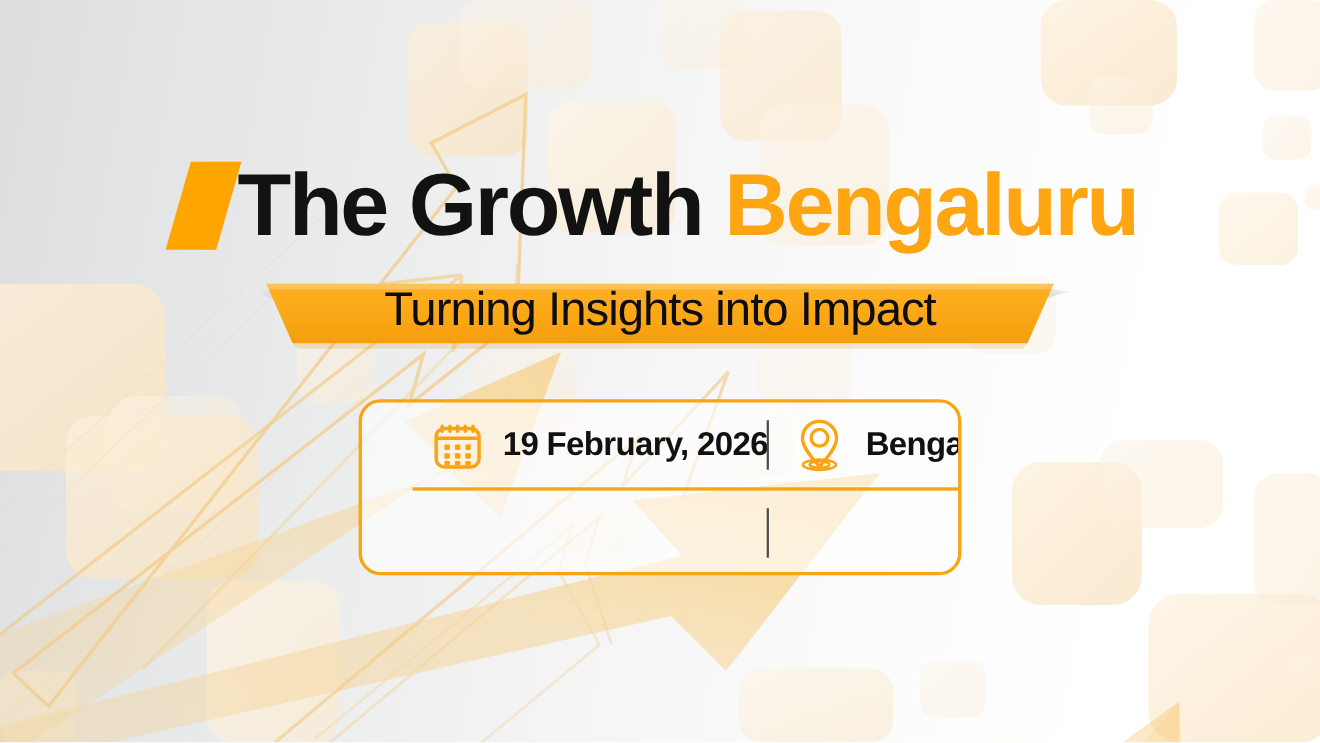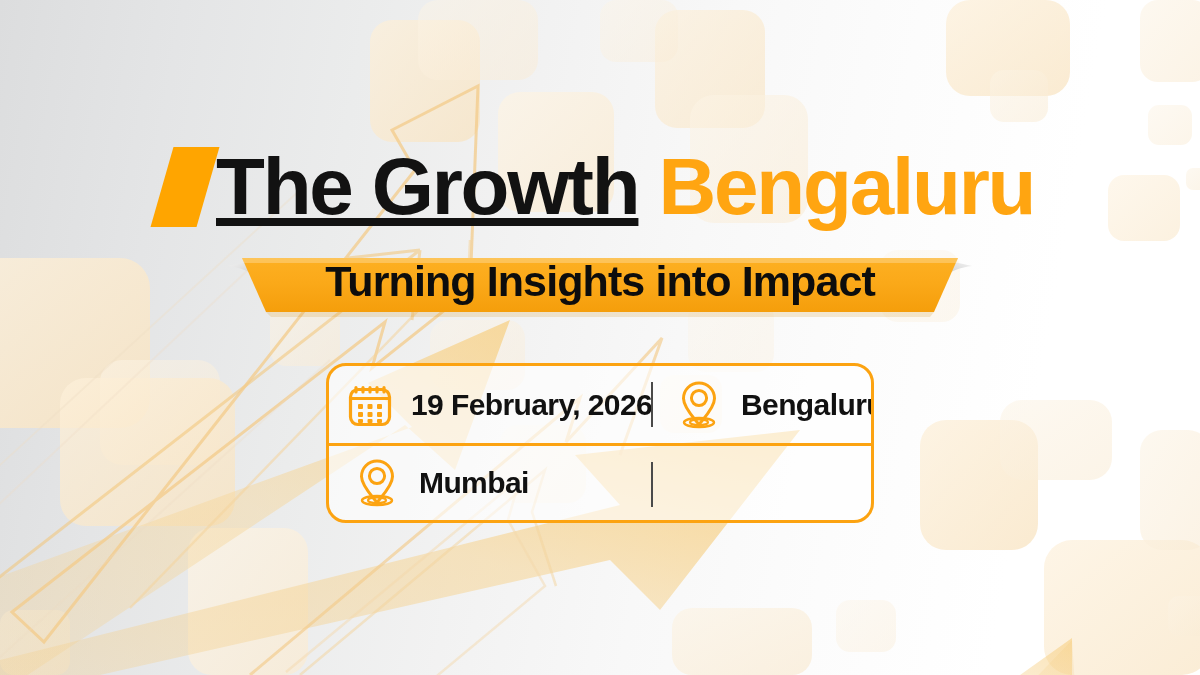--- a/index.html
+++ b/index.html
@@ -47,41 +47,41 @@
     transform: skewX(-16deg);
     flex:0 0 auto;
   }
   .headline-text {
     font-size:80px;
     font-weight:700;
     letter-spacing:-2.2px;
     line-height:1;
     white-space:nowrap;
   }
-  .hl-dark { color:#121212;text-decoration:underline; }
+  .hl-dark { color:#121212; }
   .hl-accent { color:#FFA511; }
 
   
   .ribbon {
     position:absolute;
     left:228px;
     top:248px;
     width:744px;
     height:74px;
   }
   .ribbon svg { position:absolute; left:0; top:0; display:block; }
   .ribbon-label {
     position:absolute;
     left:0; top:0;
     width:744px; height:74px;
     display:flex;
     align-items:center;
     justify-content:center;
     font-size:43px;
-    font-weight:700;
+    font-weight:400;
     color:#0d0d0d;
     letter-spacing:-0.9px;
     padding-bottom:7px;
     white-space:nowrap;
   }
 
   
   .info-box {
     position:absolute;
     left:326px;
@@ -91,20 +91,21 @@
     border:3px solid #FCA311;
     border-radius:20px;
     overflow:hidden;
     background:rgba(255,255,255,0.62);
   }
   .info-row {
     display:flex;
     align-items:center;
     height:77px;
     position:relative;
+    margin-left:46px;
   }
   .info-row + .info-row { border-top:3px solid #FCA311; }
 
   .cell-date {
     display:flex;
     align-items:center;
     width:322px;
     padding-left:16px;
     flex:0 0 auto;
   }
@@ -314,25 +315,16 @@
           <ellipse cx="26" cy="43.2" rx="9" ry="2.8" fill="none" stroke="#FCA311" stroke-width="2.2"></ellipse>
         </svg>
         <span class="txt-city">Bengaluru</span>
       </div>
     </div>
 
     <div class="info-row">
 
       <div class="row-divider"></div>
 
-      <div class="cell-loc">
-        <svg class="icon-pin" viewBox="0 0 52 52" xmlns="http://www.w3.org/2000/svg">
-          <path d="M26 4 C17.4 4 10.5 10.9 10.5 19.5 C10.5 29 22 40 26 45.5 C30 40 41.5 29 41.5 19.5 C41.5 10.9 34.6 4 26 4 Z" fill="none" stroke="#FCA311" stroke-width="3"></path>
-          <circle cx="26" cy="19" r="7.6" fill="none" stroke="#FCA311" stroke-width="3"></circle>
-          <ellipse cx="26" cy="43.5" rx="15" ry="4.6" fill="none" stroke="#FCA311" stroke-width="2.4"></ellipse>
-          <ellipse cx="26" cy="43.2" rx="9" ry="2.8" fill="none" stroke="#FCA311" stroke-width="2.2"></ellipse>
-        </svg>
-        <span class="txt-city">Mumbai</span>
-      </div>
     </div>
 
   </div>
 </div>
 
 </body></html>

